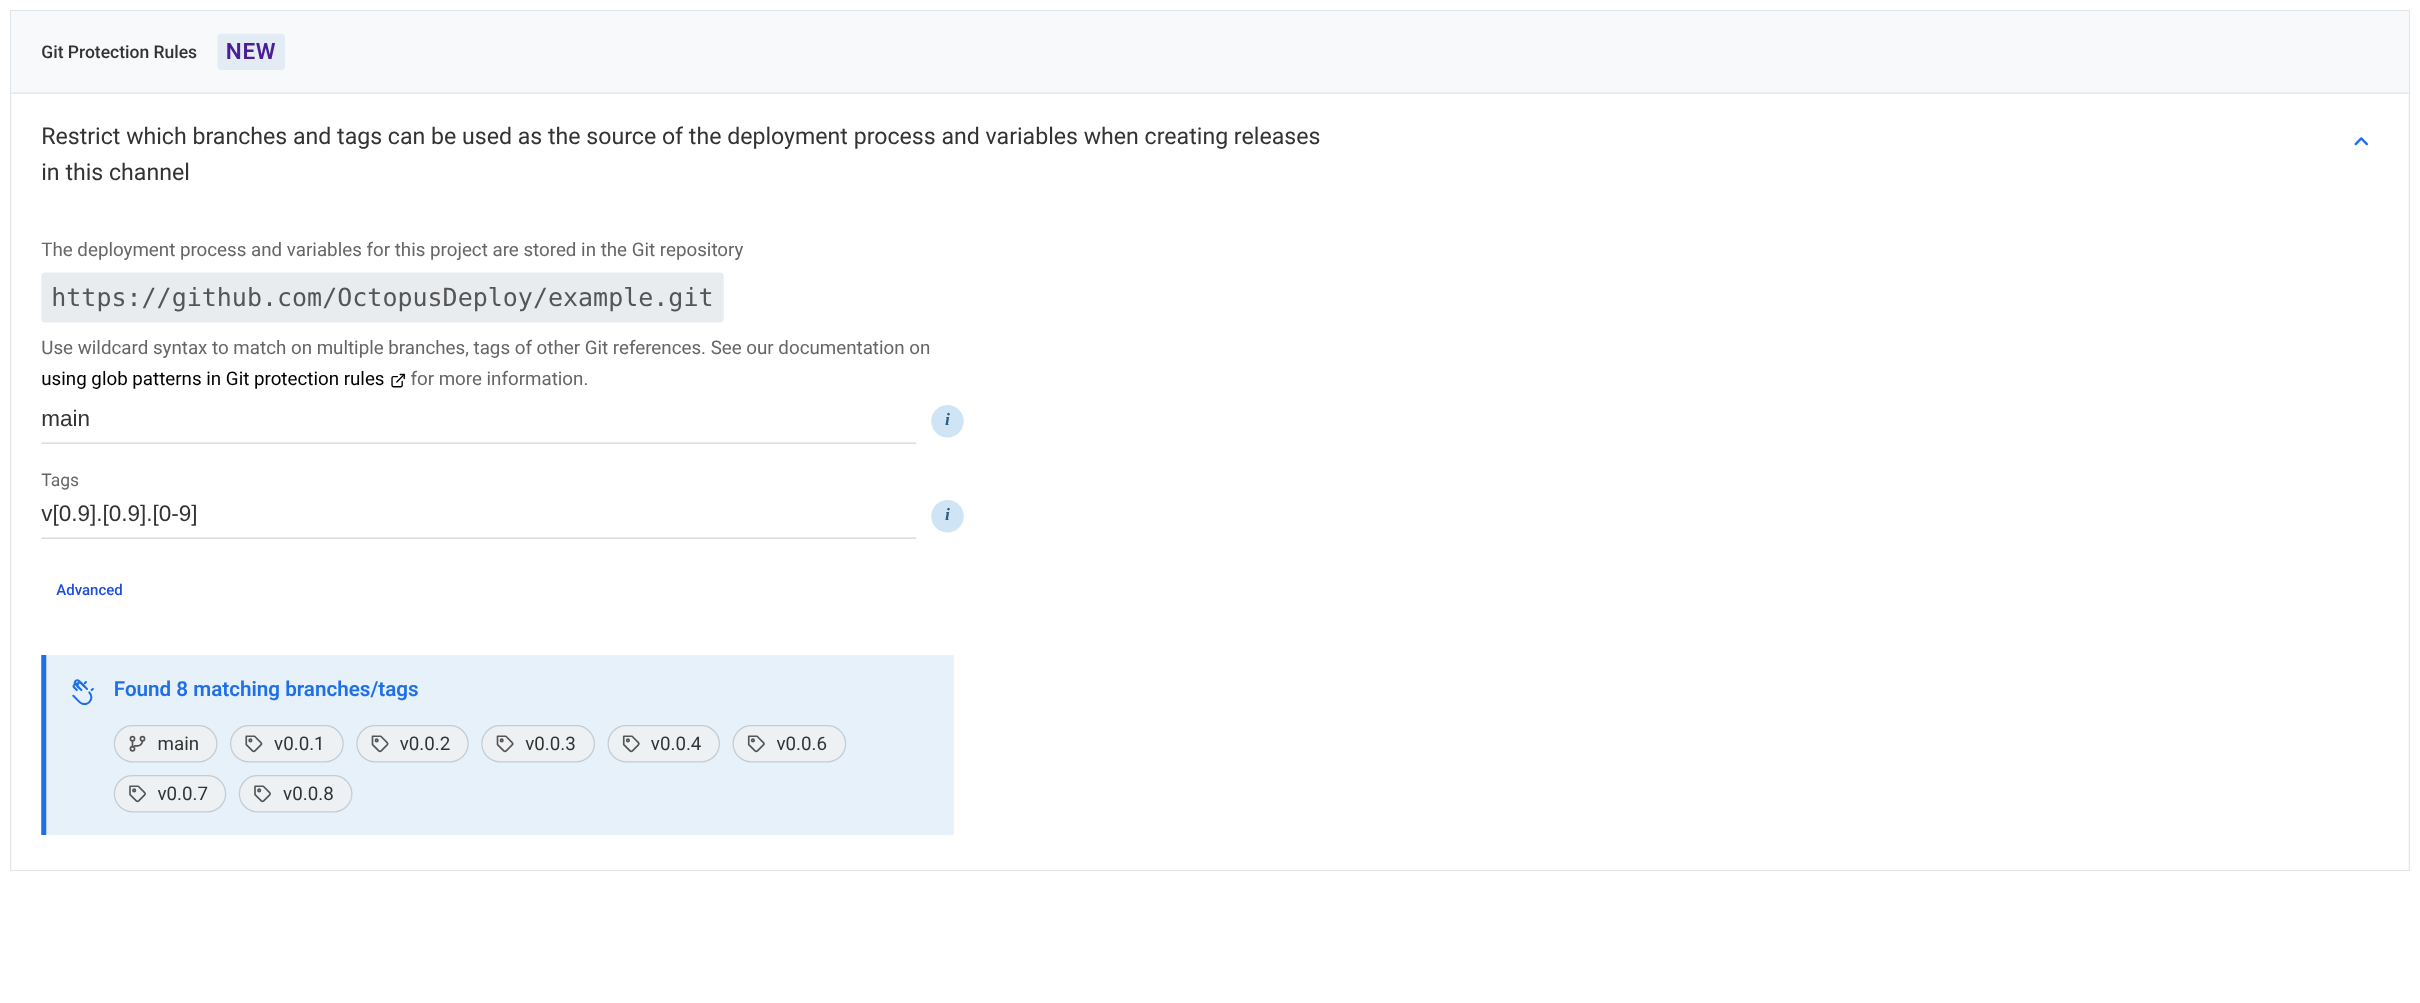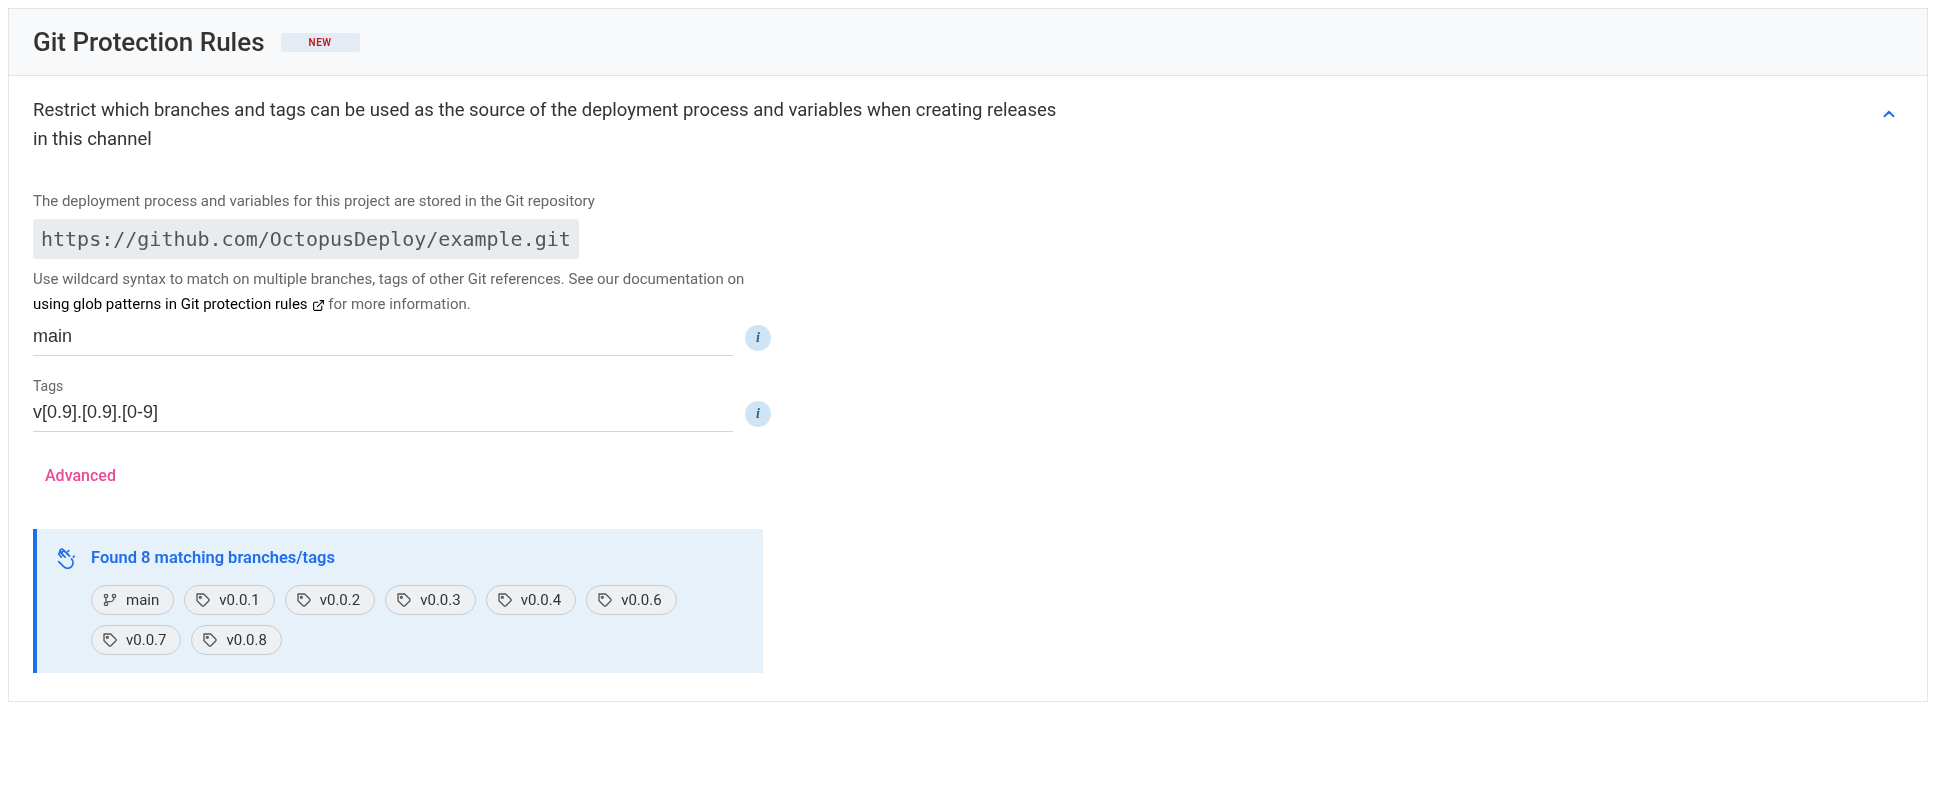--- a/index.html
+++ b/index.html
@@ -14,31 +14,31 @@
     }
     .header-bar {
       background: #f8f9fa;
       border-bottom: 1px solid #e0e5e9;
       padding: 18px 24px;
       display: flex;
       align-items: center;
       gap: 16px;
     }
     .header-title {
-      font-size: 26px;
+      font-size: 14px;
       font-weight: 500;
       color: #333;
     }
     .new-badge {
       background: #e3ecf4;
-      color: #b91c1c;
-      font-size: 10px;
+      color: #4c1d95;
+      font-size: 18px;
       font-weight: 600;
       letter-spacing: 0.5px;
-      padding: 4px 28px;
+      padding: 4px 7px;
       border-radius: 3px;
     }
     .content {
       display: flex;
       padding: 20px 24px 28px 24px;
       position: relative;
     }
     .left-col {
       width: 328px;
       flex-shrink: 0;
@@ -120,23 +120,23 @@
       font-style: italic;
       font-size: 14px;
       font-weight: 700;
       cursor: pointer;
       display: flex;
       align-items: center;
       justify-content: center;
     }
     .advanced {
       margin-top: 34px;
-      font-size: 16px;
+      font-size: 12px;
       font-weight: 500;
-      color: #ec4899;
+      color: #1d4ed8;
       cursor: pointer;
       display: inline-block;
       padding-left: 12px;
     }
     .match-panel {
       margin-top: 44px;
       background: #e6f1fa;
       border-left: 4px solid #1f6feb;
       padding: 18px 22px 18px 18px;
       max-width: 730px;

